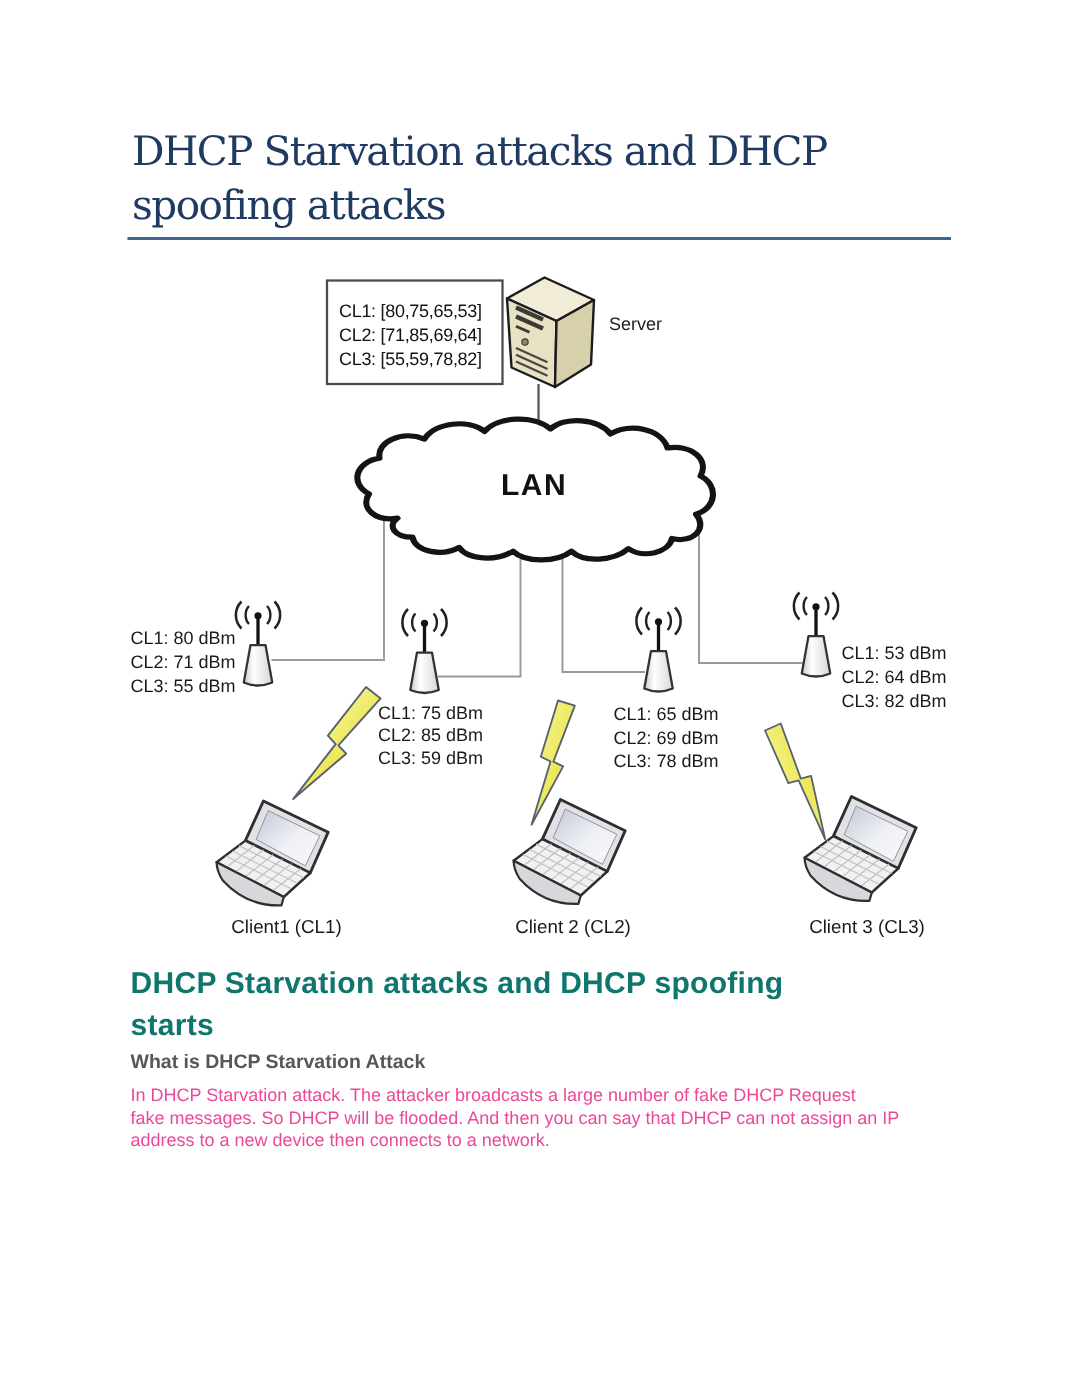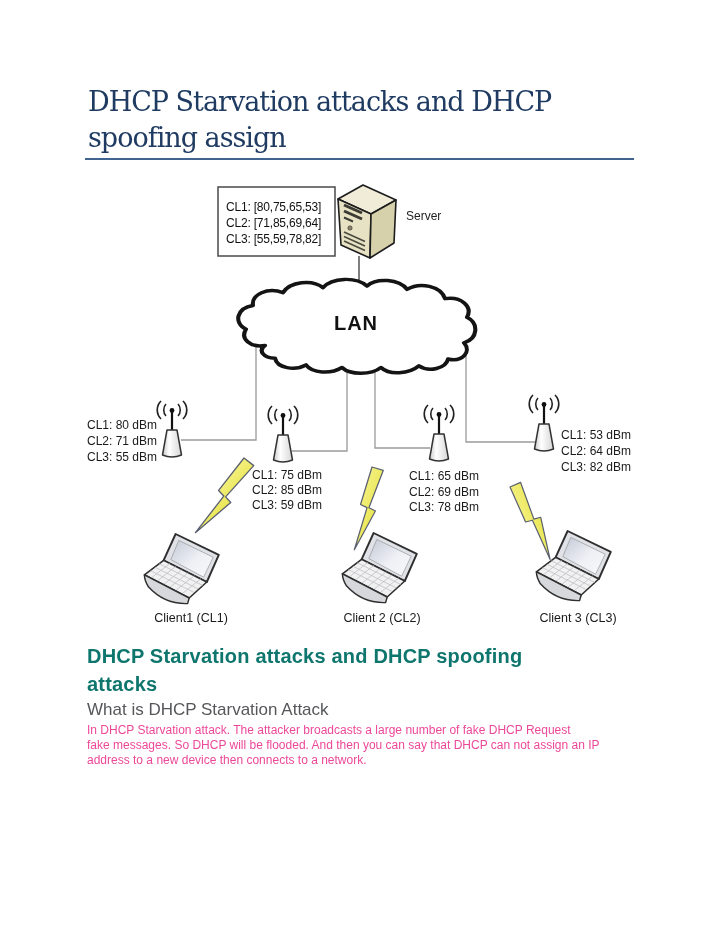--- a/index.html
+++ b/index.html
@@ -6,34 +6,34 @@
   #page{position:relative;width:720px;height:931px;background:#ffffff;overflow:hidden;
         font-family:"Liberation Sans",sans-serif;}
   .doc-title{position:absolute;left:88px;top:84px;width:580px;
              font-family:"DejaVu Serif",serif;font-weight:normal;
              font-size:27px;line-height:36px;color:#1f3b62;letter-spacing:-1px;}
   .title-rule{position:absolute;left:85px;top:158px;width:549px;height:0;
               border-top:2px solid #3f648f;}
   .section-heading{position:absolute;left:87px;top:642px;width:580px;
              font-weight:bold;font-size:20px;line-height:28px;color:#0f766e;letter-spacing:0.2px;}
   .section-sub{position:absolute;left:87px;top:700px;
-             font-weight:normal;font-size:17px;color:#56575a;}
+             font-weight:bold;font-size:13px;color:#56575a;}
   .body-para{position:absolute;left:87px;top:723px;
              font-size:12px;line-height:15px;color:#ec4899;}
   .body-para div{white-space:nowrap;}
   svg text{font-family:"Liberation Sans",sans-serif;}
 </style>
 </head>
 <body>
 
 <div id="page">
 
   <div class="doc-title">
     <div>DHCP Starvation attacks and DHCP</div>
-    <div>spoofing assign</div>
+    <div>spoofing attacks</div>
   </div>
   <div class="title-rule"></div>
 
   <svg style="position:absolute;left:0;top:0;" width="720" height="640" viewBox="0 0 720 640">
     <defs>
       <linearGradient id="gradScreen" x1="0" y1="0" x2="1" y2="1">
         <stop offset="0" stop-color="#c3c9d6"></stop>
           <stop offset="0.55" stop-color="#eef0f5"></stop>
           <stop offset="1" stop-color="#f8f9fb"></stop>
       </linearGradient>
@@ -161,21 +161,21 @@
 
     <g font-size="12.5" fill="#1a1a1a" text-anchor="middle">
       <text x="191" y="622">Client1 (CL1)</text>
       <text x="382" y="622">Client 2 (CL2)</text>
       <text x="578" y="622">Client 3 (CL3)</text>
     </g>
   </svg>
 
   <div class="section-heading">
     <div>DHCP Starvation attacks and DHCP spoofing</div>
-    <div>attacks</div>
+    <div>starts</div>
   </div>
 
   <div class="section-sub">What is DHCP Starvation Attack</div>
 
   <div class="body-para">
     <div>In DHCP Starvation attack. The attacker broadcasts a large number of fake DHCP Request</div>
     <div>fake messages. So DHCP will be flooded. And then you can say that DHCP can not assign an IP</div>
     <div>address to a new device then connects to a network.</div>
   </div>
 

